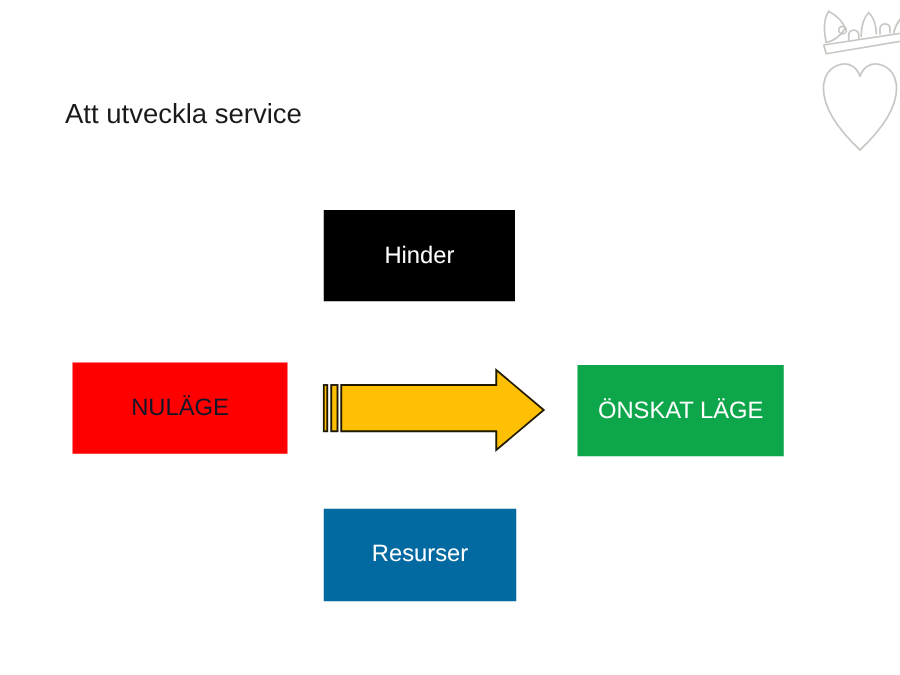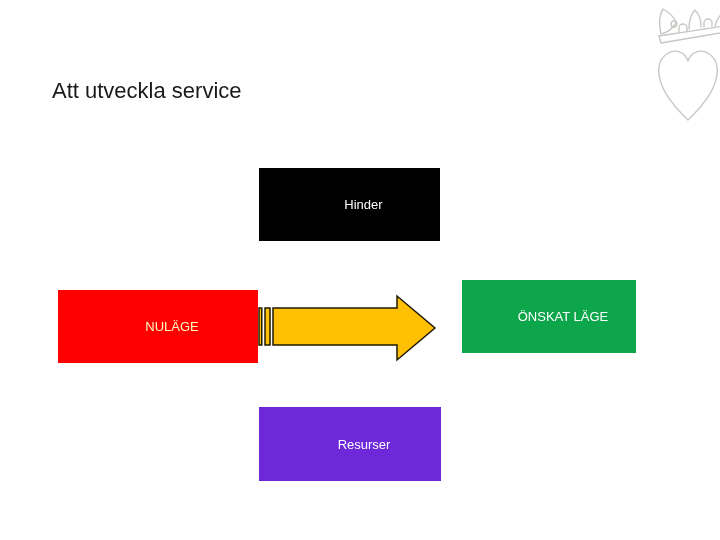--- a/index.html
+++ b/index.html
@@ -16,29 +16,28 @@
     font-size: 22px;
     line-height: 1;
     color: #1a1a1a;
     white-space: nowrap;
   }
   .shape-box {
     position: absolute;
     display: flex;
     align-items: center;
     justify-content: center;
-    font-size: 13px;
+    font-size: 19px;
     color: #ffffff;
     text-align: center;
     white-space: nowrap;
-    padding-left: 28px;
   }
   .box-hinder   { left: 259px; top: 168px; width: 153px; height: 73px; background: #000000; }
   .box-nulage   { left:  58px; top: 290px; width: 172px; height: 73px; background: #fe0000; }
-  .box-onskat   { left: 462px; top: 280px; width: 146px; height: 73px; background: #0da64b; }
+  .box-onskat   { left: 462px; top: 292px; width: 165px; height: 73px; background: #0da64b; }
   .box-resurser { left: 259px; top: 407px; width: 154px; height: 74px; background: #1674b8; }
   .arrow-svg {
     position: absolute;
     left: 258px; top: 292px;
     width: 180px; height: 72px;
   }
   .logo-svg {
     position: absolute;
     left: 645px; top: 5px;
     width: 105px; height: 125px;
@@ -67,30 +66,30 @@
 
     <path d="M 43 115 C 24 97, 12 78, 14 62 C 16 49, 28 43, 37 48 C 40 50, 42 53, 43 56 C 44 53, 46 50, 49 48 C 58 43, 70 49, 72 62 C 74 78, 62 97, 43 115 Z"></path>
   </g>
 </svg>
 
 <div class="shape-box box-hinder" style="background-color: rgb(0, 0, 0);">
   <span style="color: rgb(255, 255, 255);">Hinder</span>
 </div>
 
 <div class="shape-box box-nulage" style="background-color: rgb(254, 0, 0);">
-  <span style="color: #fef9c3;">NULÄGE</span>
+  <span style="color: #0f172a;">NULÄGE</span>
 </div>
 
 <svg class="arrow-svg" viewBox="0 0 180 72">
   <g stroke-width="1.5" stroke-linejoin="miter" fill="#ffc003" stroke="#1f1a00">
     <rect x="1" y="16" width="2.8" height="37"></rect>
     <rect x="7" y="16" width="5" height="37"></rect>
     <path d="M 15 16 L 139 16 L 139 4 L 177 36 L 139 68 L 139 53 L 15 53 Z"></path>
   </g>
 </svg>
 
 <div class="shape-box box-onskat" style="background-color: rgb(13, 166, 75);">
   <span style="color: rgb(255, 255, 255);">ÖNSKAT LÄGE</span>
 </div>
 
-<div class="shape-box box-resurser" style="background-color: #6d28d9;">
+<div class="shape-box box-resurser" style="background-color: #0369a1;">
   <span style="color: rgb(255, 255, 255);">Resurser</span>
 </div>
 
 </body></html>

